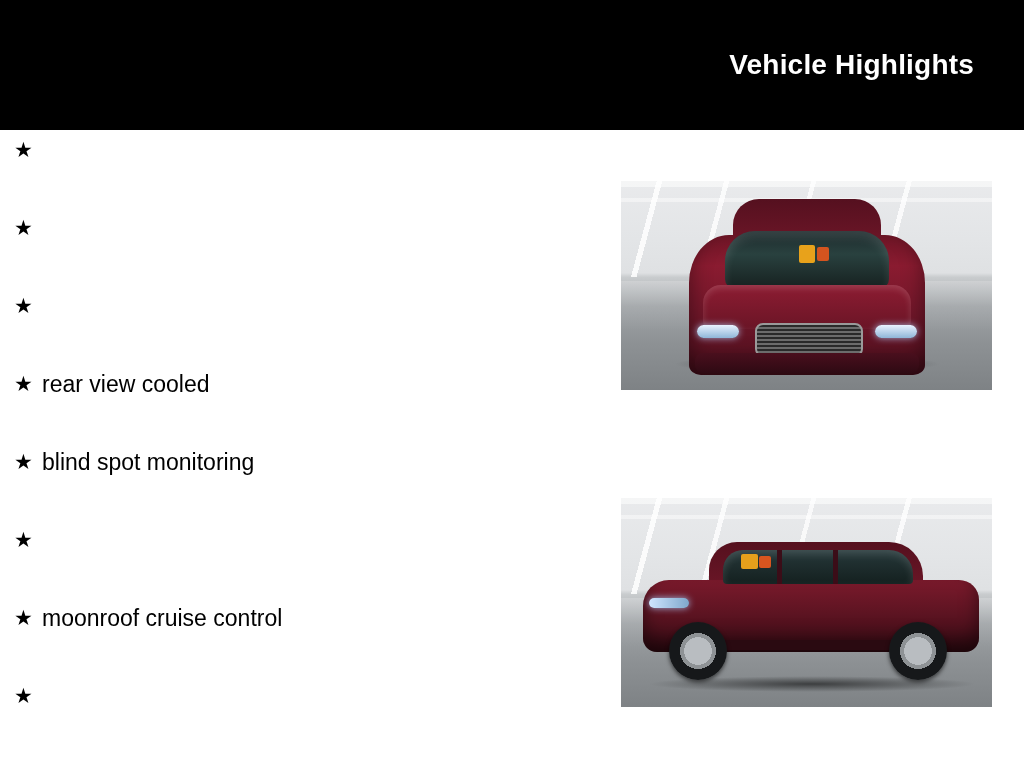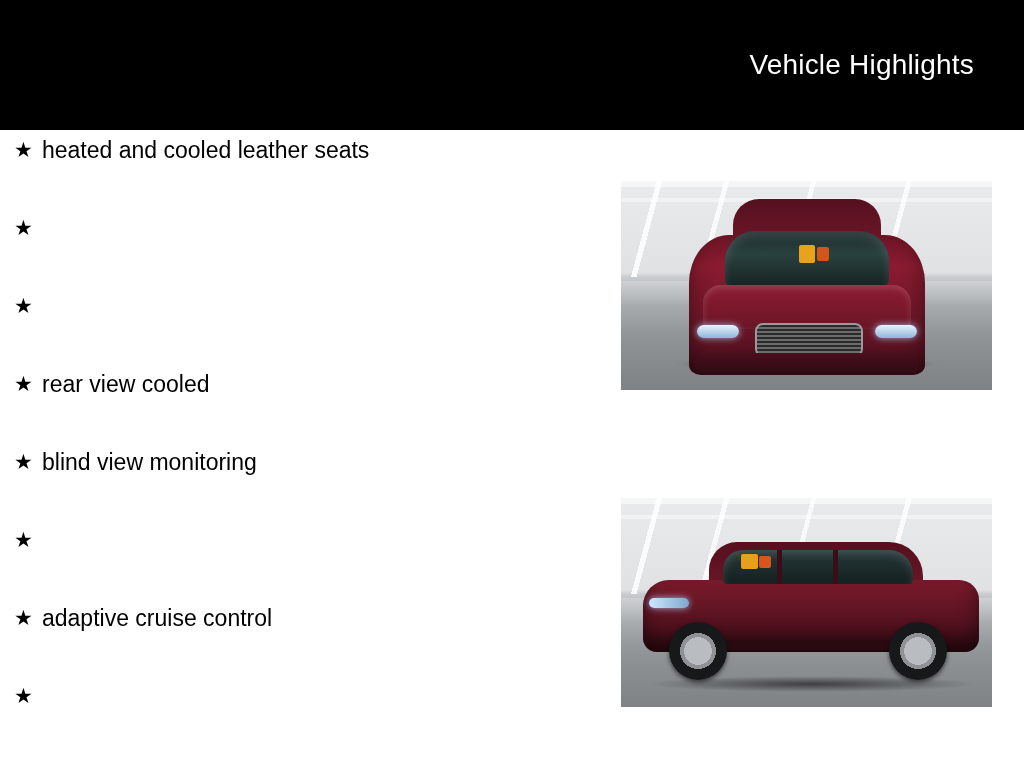--- a/index.html
+++ b/index.html
@@ -26,20 +26,21 @@
   }
   .header-title {
     position: absolute;
     right: 50px;
     top: 48px;
     color: #ffffff;
     font-size: 28px;
     line-height: 34px;
     white-space: nowrap;
     letter-spacing: 0.2px;
+    font-weight: bold;
   }
 
   
   .features {
     position: absolute;
     left: 0;
     top: 130px;
     width: 620px;
     padding: 0;
     margin: 0;
@@ -327,42 +328,41 @@
 </head>
 <body>
 
 <div class="header">
   <div class="header-title">Vehicle Highlights</div>
 </div>
 
 <ul class="features">
   <li class="feature-item">
     <span class="feature-bullet">★</span>
-    <span class="feature-label">heated and cooled leather seats</span>
   </li>
   <li class="feature-item">
     <span class="feature-bullet">★</span>
   </li>
   <li class="feature-item">
     <span class="feature-bullet">★</span>
   </li>
   <li class="feature-item">
     <span class="feature-bullet">★</span>
     <span class="feature-label">rear view cooled</span>
   </li>
   <li class="feature-item">
     <span class="feature-bullet">★</span>
-    <span class="feature-label">blind view monitoring</span>
-  </li>
-  <li class="feature-item">
-    <span class="feature-bullet">★</span>
-  </li>
-  <li class="feature-item">
-    <span class="feature-bullet">★</span>
-    <span class="feature-label">adaptive cruise control</span>
+    <span class="feature-label">blind spot monitoring</span>
+  </li>
+  <li class="feature-item">
+    <span class="feature-bullet">★</span>
+  </li>
+  <li class="feature-item">
+    <span class="feature-bullet">★</span>
+    <span class="feature-label">moonroof cruise control</span>
   </li>
   <li class="feature-item">
     <span class="feature-bullet">★</span>
   </li>
 </ul>
 
 <div class="photo photo-front">
   <div class="showroom">
     <div class="ceiling-lines"></div>
     <div class="floor-sheen"></div>

